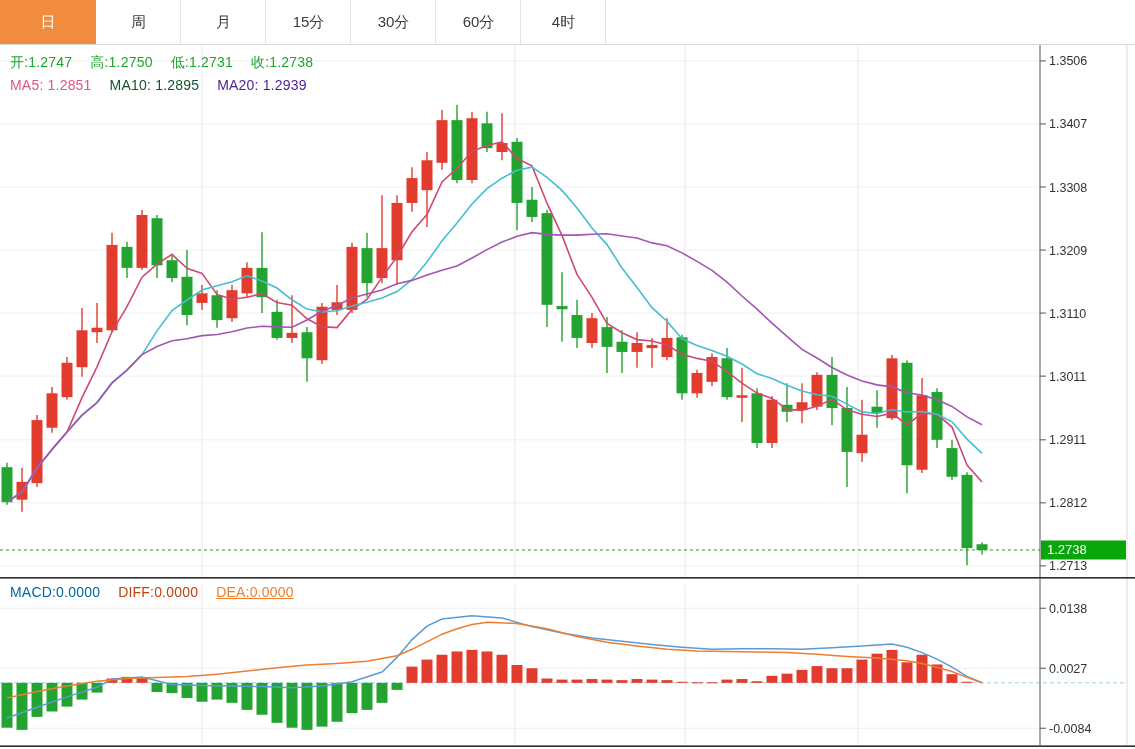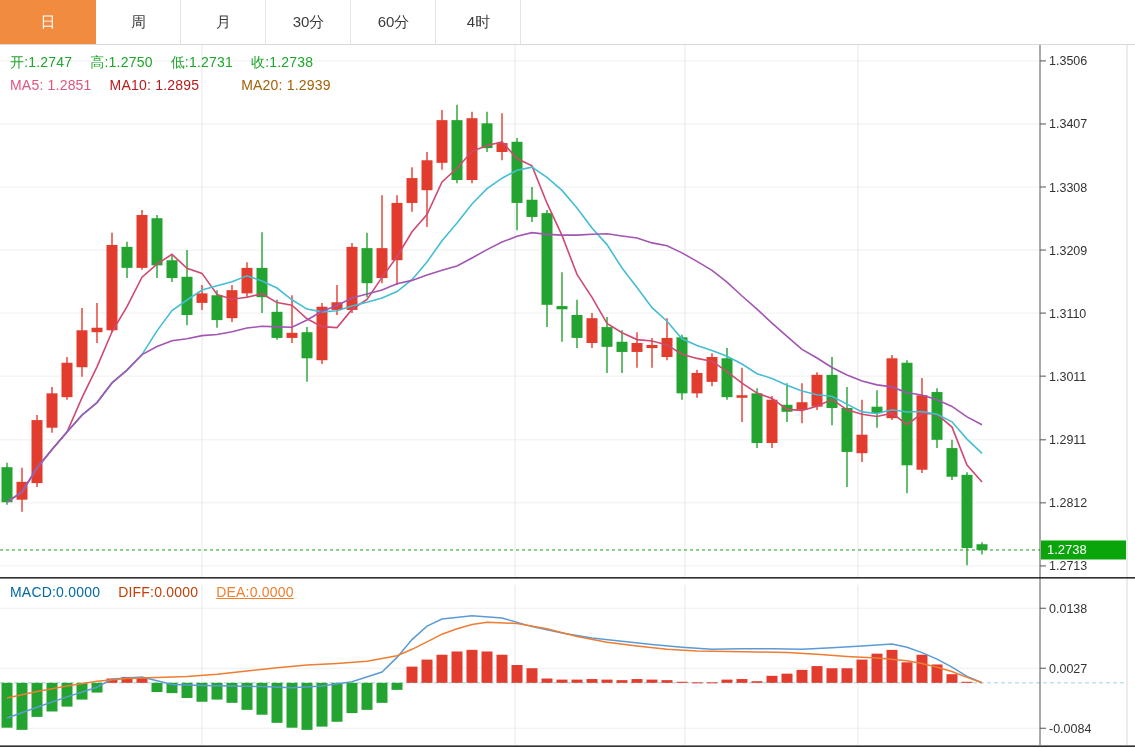--- a/index.html
+++ b/index.html
@@ -295,20 +295,21 @@
       </g>
       <rect x="0" y="577" width="1135" height="1.6" fill="#2e2e2e"></rect>
       <rect x="0" y="745.4" width="1135" height="1.6" fill="#2e2e2e"></rect>
       <rect x="1041" y="540.4808841099166" width="85" height="19" fill="#0aa50a"></rect>
       <text x="1047" y="554.4808841099166" font-size="13" fill="#ffffff">1.2738</text>
     </svg>
   <div class="tabbar" id="tabbar">
       <div class="tab active">日</div>
       <div class="tab">周</div>
       <div class="tab">月</div>
+      <div class="tab">15分</div>
       <div class="tab">30分</div>
       <div class="tab">60分</div>
       <div class="tab">4时</div>
     </div>
   <div class="legend legend-ohlc" id="legend-ohlc"><span style="color: rgb(31, 166, 44);">开:1.2747</span><span style="color: rgb(31, 166, 44);">高:1.2750</span><span style="color: rgb(31, 166, 44);">低:1.2731</span><span style="color: rgb(31, 166, 44);">收:1.2738</span></div>
-  <div class="legend legend-ma" id="legend-ma"><span style="color: rgb(225, 85, 127);">MA5: 1.2851</span><span style="color: #b91c1c; margin-top: 44px;">MA10: 1.2895</span><span style="color: #a16207; margin-left: 24px;">MA20: 1.2939</span></div>
+  <div class="legend legend-ma" id="legend-ma"><span style="color: rgb(225, 85, 127);">MA5: 1.2851</span><span style="color: #14532d; margin-top: 44px;">MA10: 1.2895</span><span style="color: #4c1d95;">MA20: 1.2939</span></div>
   <div class="legend legend-macd" id="legend-macd"><span style="color: #0369a1;">MACD:0.0000</span><span style="color: #c2410c;">DIFF:0.0000</span><span style="color: rgb(240, 128, 48); text-decoration: underline;">DEA:0.0000</span></div>
 </div>
 
 </body></html>

